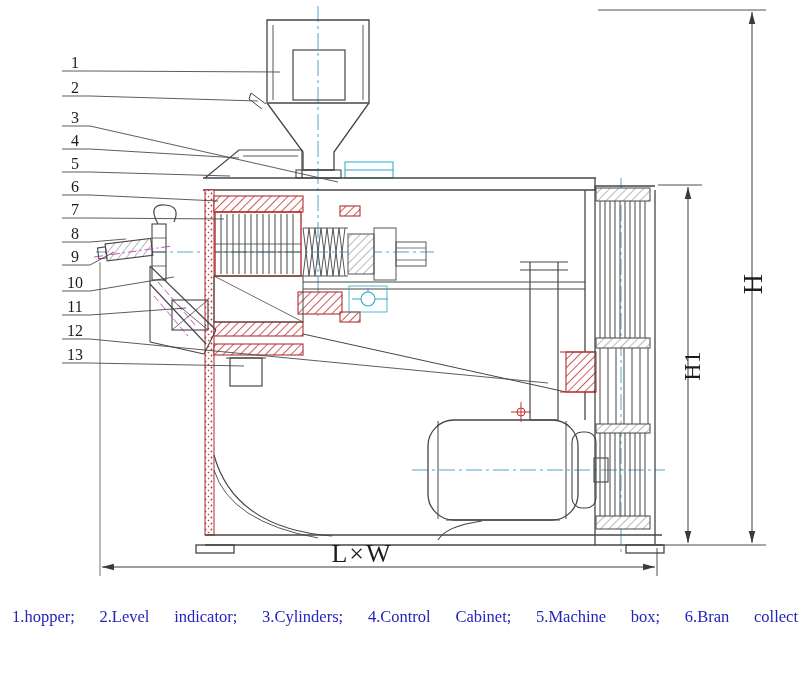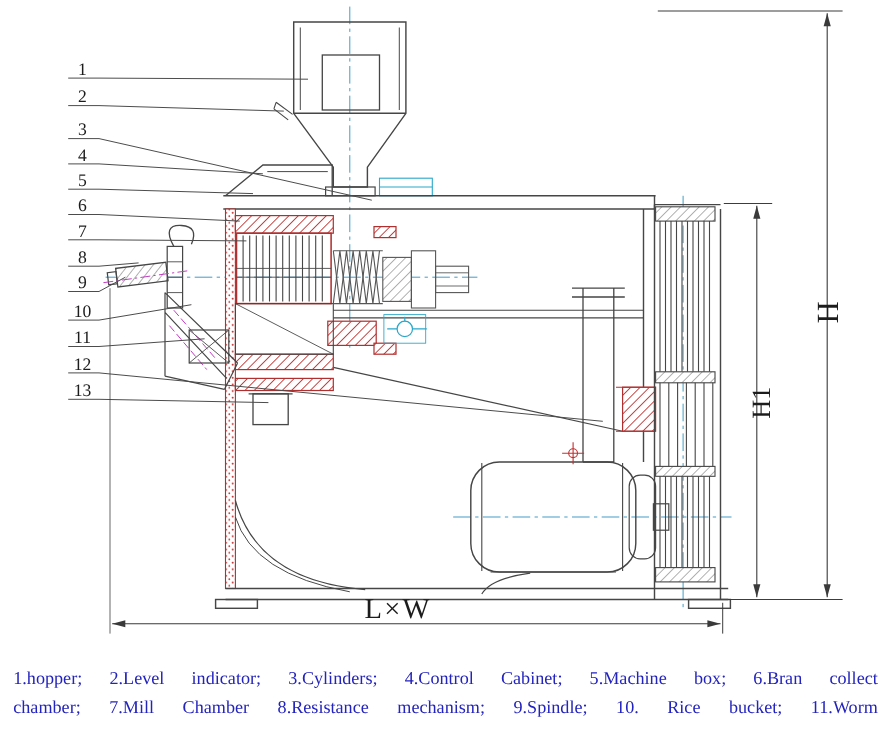--- a/index.html
+++ b/index.html
@@ -241,15 +241,14 @@
         <line x1="100" y1="262" x2="100" y2="576" stroke-width="0.7"></line>
         <line x1="657" y1="548" x2="657" y2="576" stroke-width="0.9"></line>
         <line x1="102" y1="567" x2="655" y2="567" stroke-width="1" marker-start="url(#dimArrow)" marker-end="url(#dimArrow)"></line>
       </g>
       <text x="362" y="562" font-family="'Liberation Serif',serif" font-size="26" fill="#1c1c1c" text-anchor="middle" style="letter-spacing:2px">L×W</text>
     </svg>
   </div>
 
   <div class="caption">
     <div class="cap-line cap-just">1.hopper; 2.Level indicator; 3.Cylinders; 4.Control Cabinet; 5.Machine box; 6.Bran collect</div>
-    <div class="cap-line cap-just">chamber; 7.Mill Chamber 8.Resistance mechanism; 9.Spindle; 10. Rice bucket; 11.Worm</div>
   </div>
 </div>
 
 </body></html>

